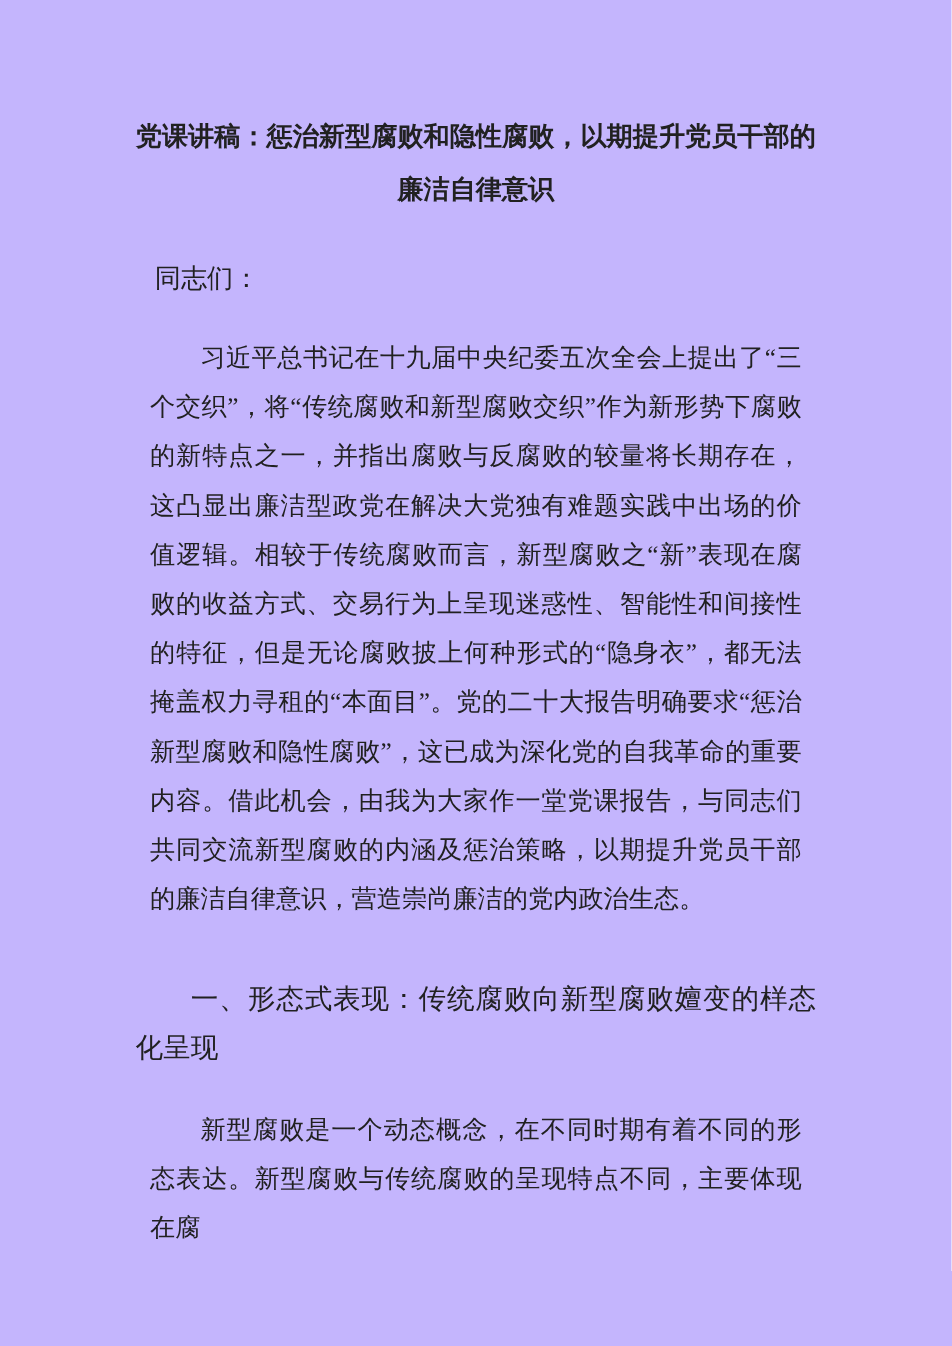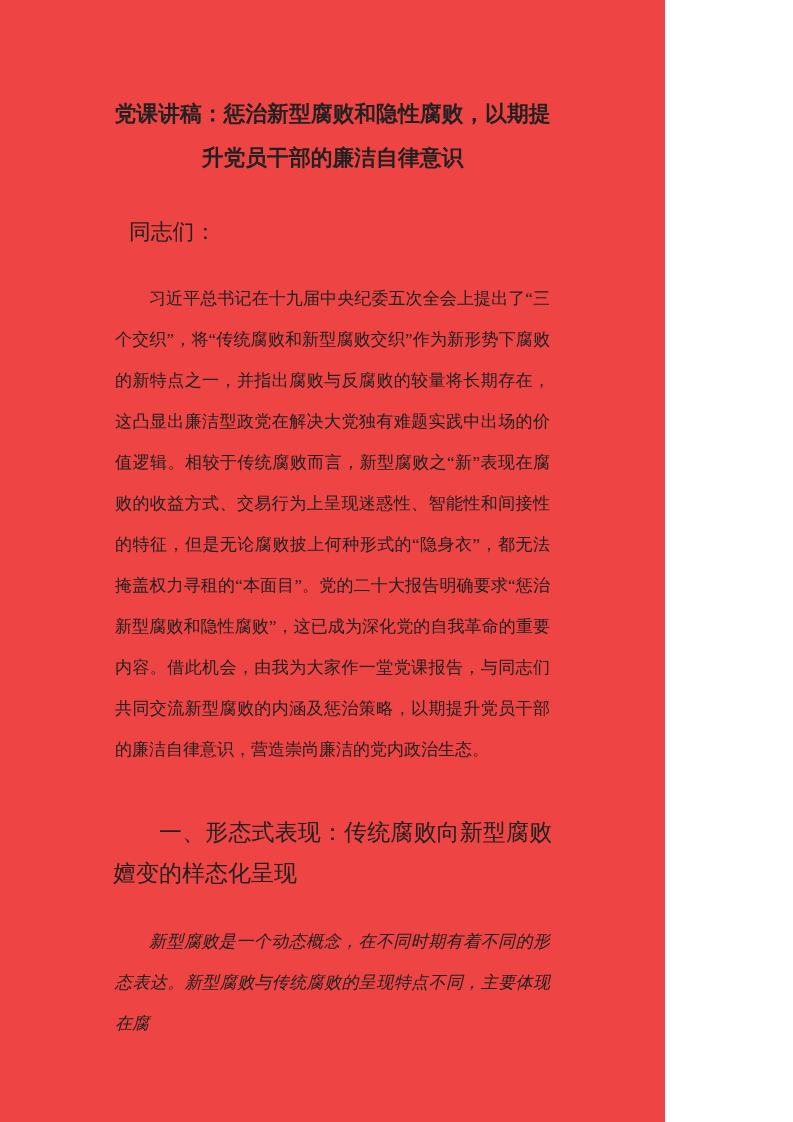--- a/index.html
+++ b/index.html
@@ -2,24 +2,24 @@
 <html><head>
 <meta charset="utf-8">
 <style>
   html, body {
     margin: 0;
     padding: 0;
     background: #ffffff;
   }
   .page {
     position: relative;
-    width: 665px;
+    width: 793px;
     height: 1122px;
     margin: 0;
-    background: #ef4444;
+    background: #c4b5fd;
     box-sizing: border-box;
     padding: 92px 113px 0 113px;
     overflow: hidden;
     font-family: "Liberation Serif", "DejaVu Serif", serif;
     color: #212121;
   }
   .doc-title {
     margin: 0;
     font-size: 21.8px;
     font-weight: bold;
@@ -27,41 +27,41 @@
     line-height: 44px;
     letter-spacing: 0;
   }
   .salutation {
     margin: 32px 0 0 16px;
     font-size: 21.8px;
     line-height: 41px;
     text-align: left;
   }
   .body-para {
-    margin: 2px;
-    font-size: 17px;
+    margin: 12px;
+    font-size: 21px;
     line-height: 41px;
     text-indent: 2em;
     text-align: justify;
     text-justify: inter-character;
     line-break: strict;
     word-break: normal;
   }
   .para-intro   { margin-top: 25px; }
   .section-heading {
     margin: 42px 0 0 0;
     font-size: 23px;
     font-weight: normal;
     line-height: 41px;
     text-indent: 2em;
     text-align: justify;
     text-justify: inter-character;
     line-break: strict;
   }
-  .para-section { margin-top: 27px; font-style: italic; }
+  .para-section { margin-top: 27px; }
 </style>
 </head>
 <body>
 
 <div class="page">
 
   <h1 class="doc-title">党课讲稿：惩治新型腐败和隐性腐败，以期提升党员干部的廉洁自律意识</h1>
 
   <p class="salutation">同志们：</p>
 

